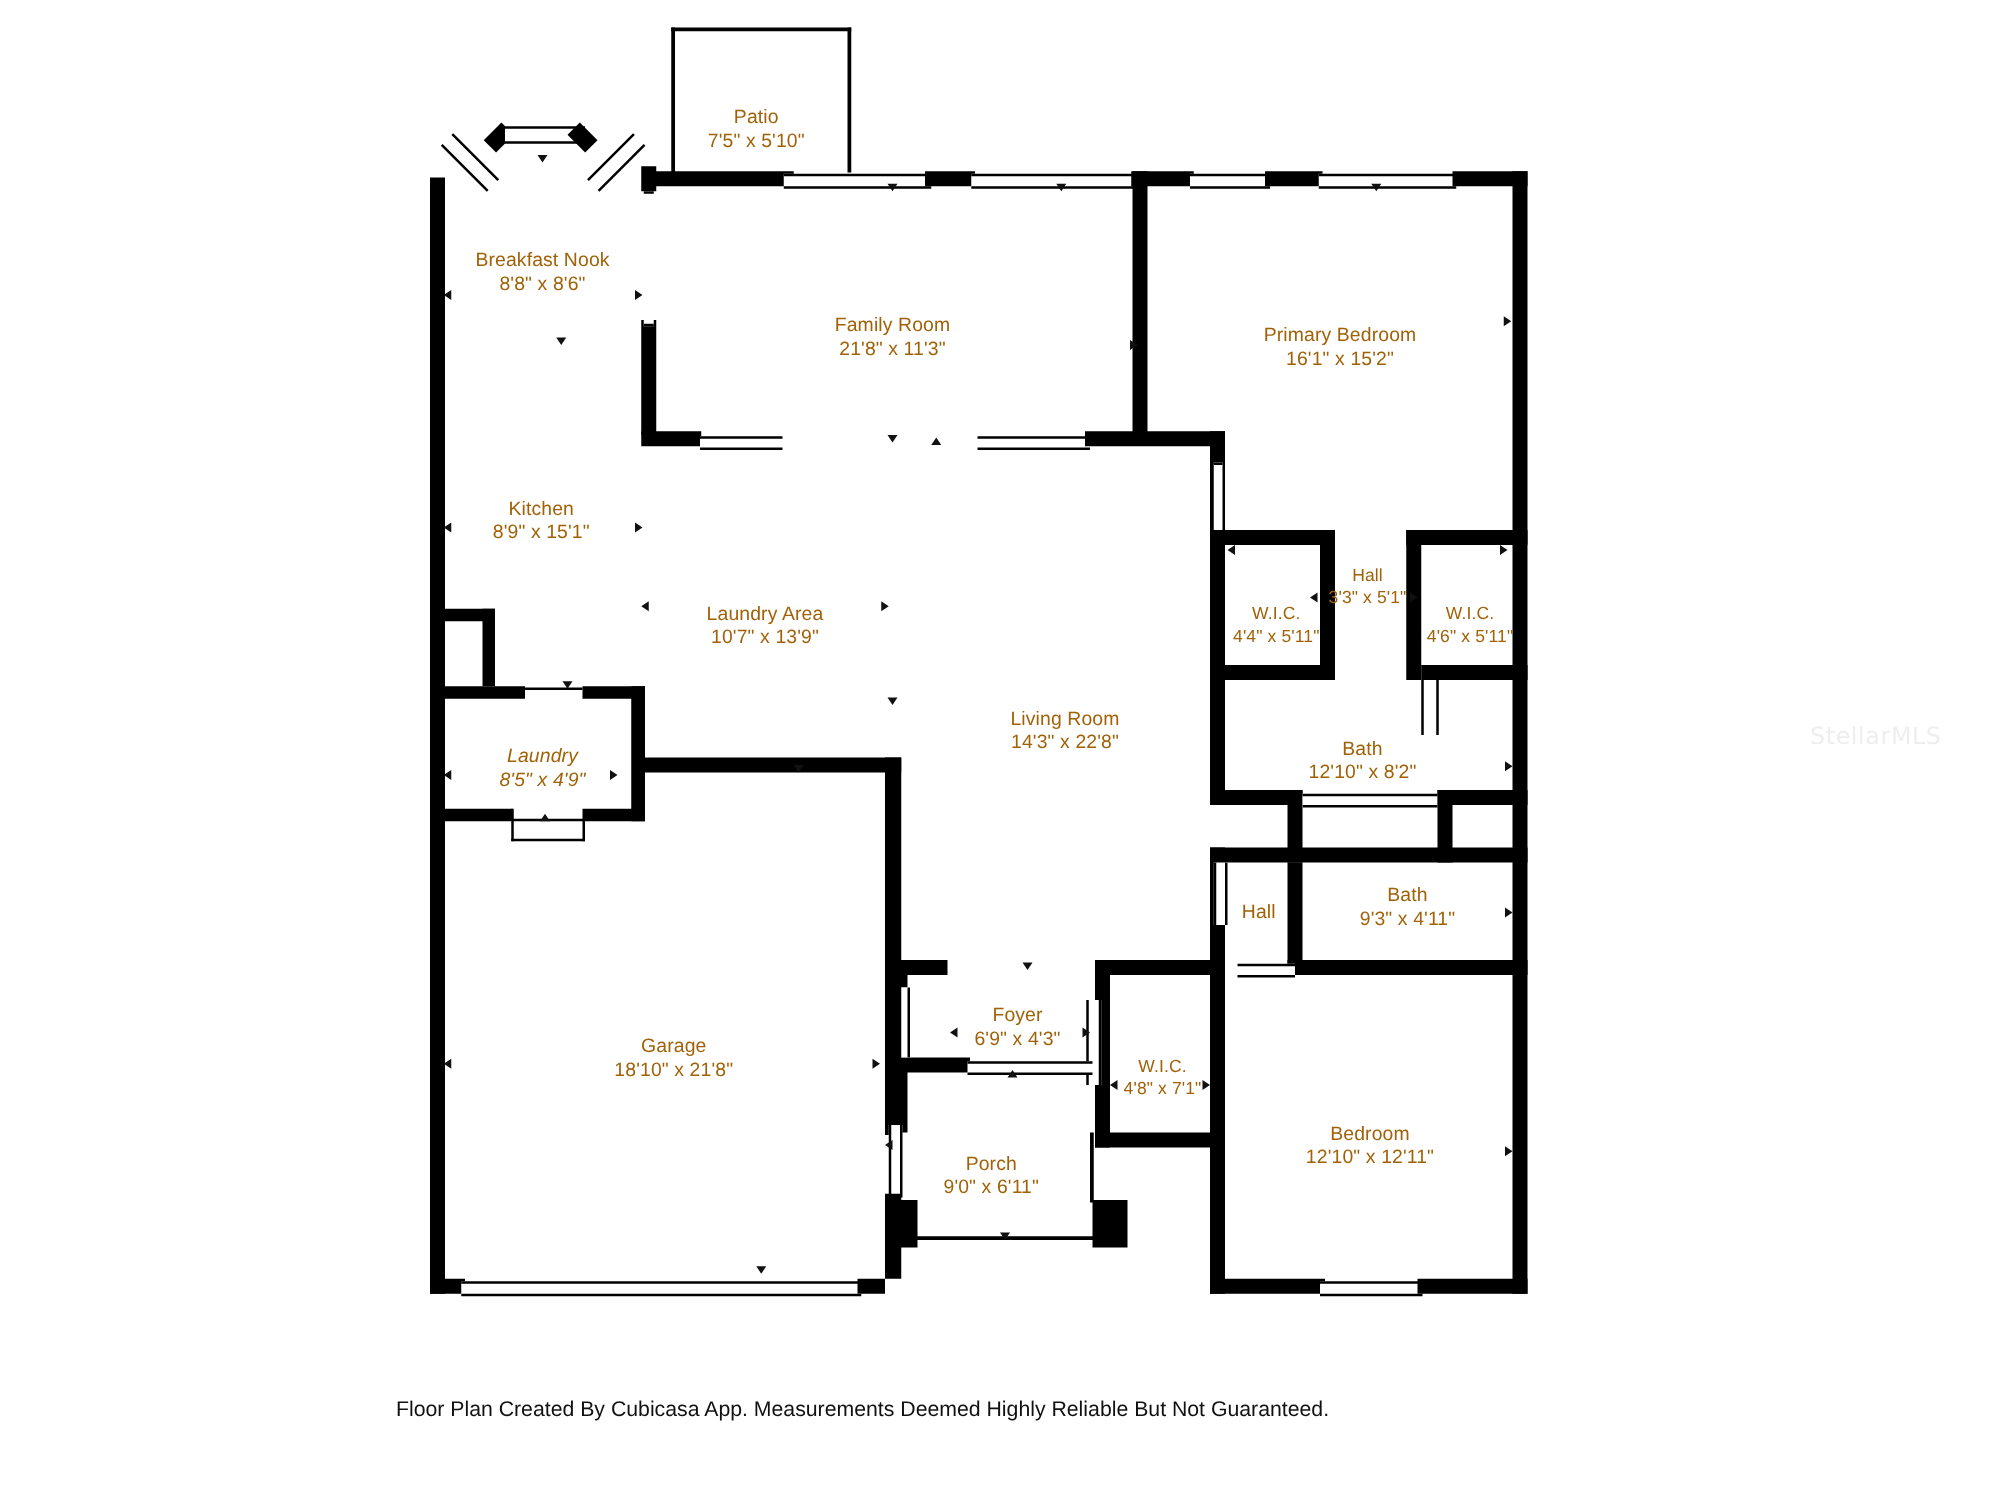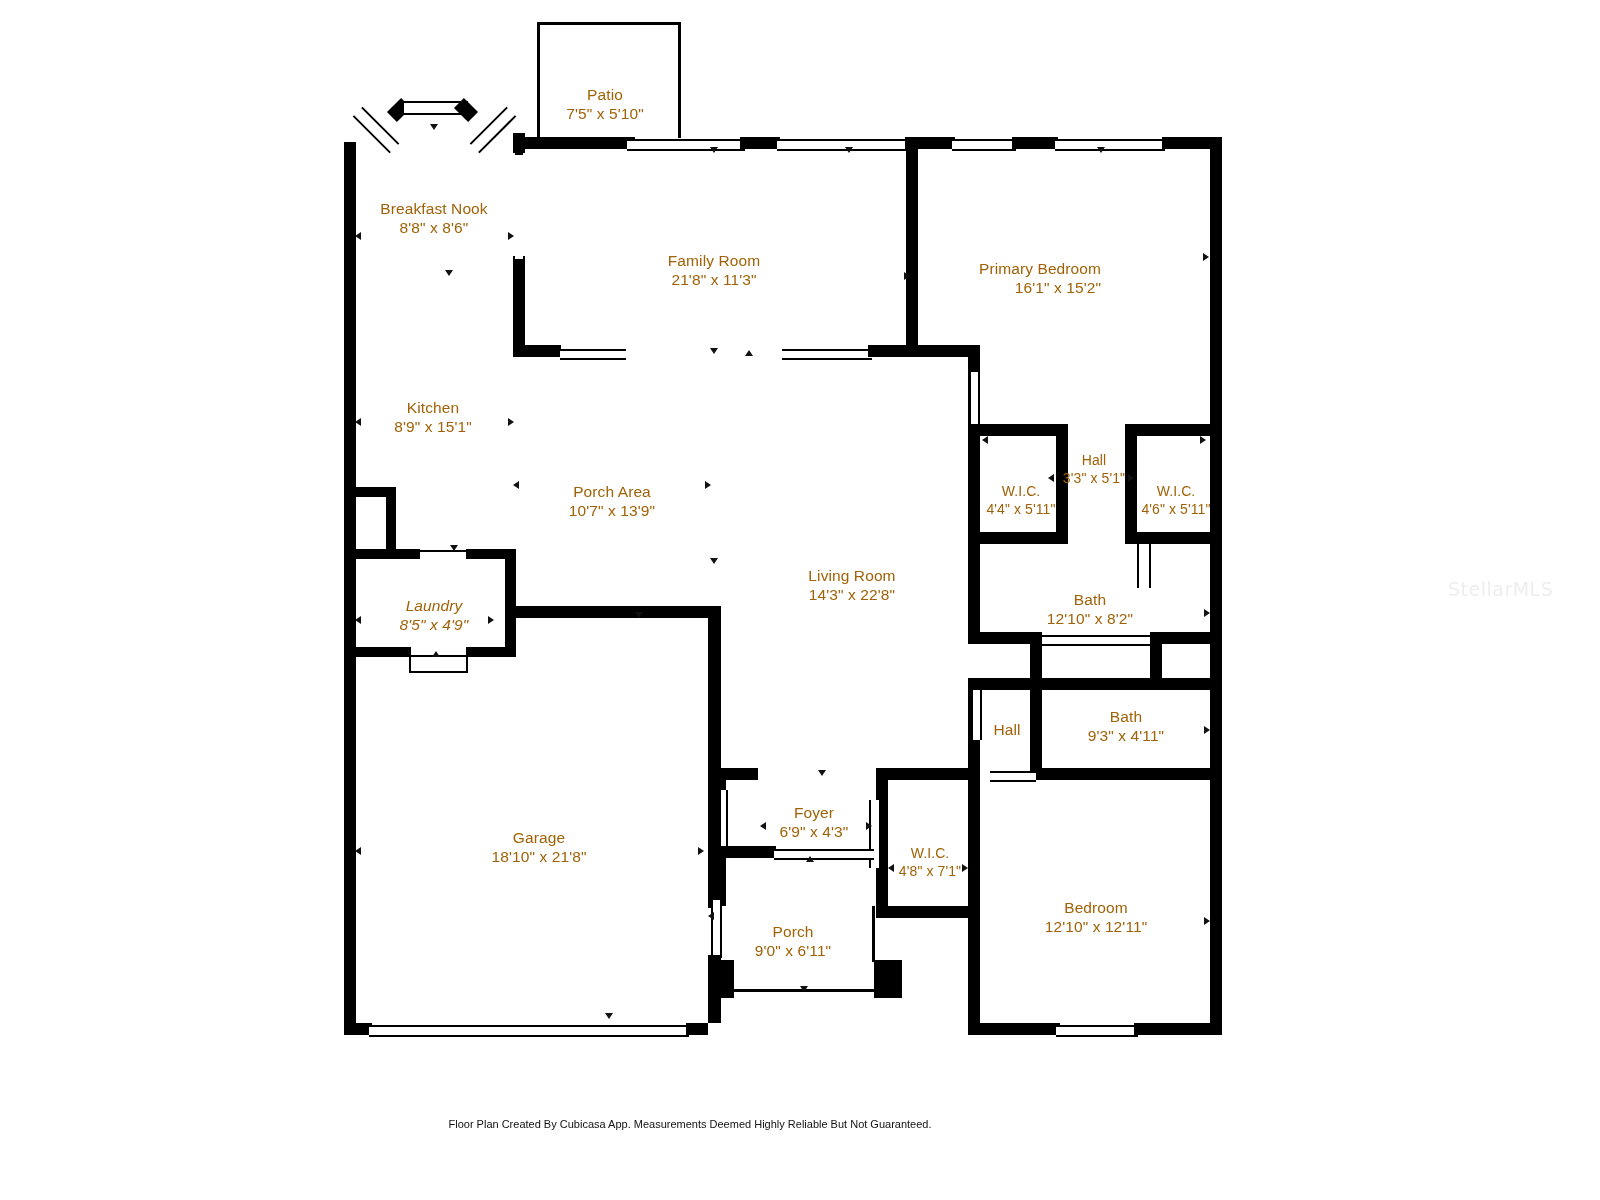--- a/index.html
+++ b/index.html
@@ -64,21 +64,21 @@
   .ar-l { border-width: 4px 6px 4px 0; border-color: transparent #111 transparent transparent; }
   .ar-r { border-width: 4px 0 4px 6px; border-color: transparent transparent transparent #111; }
   .ar-u { border-width: 0 4px 6px 4px; border-color: transparent transparent #111 transparent; }
   .ar-d { border-width: 6px 4px 0 4px; border-color: #111 transparent transparent transparent; }
   #footer {
     position: absolute;
     left: 0;
     top: 1118px;
     width: 1380px;
     text-align: center;
-    font-size: 11px;
+    font-size: 17px;
     color: #111111;
   }
   #watermark {
     position: absolute;
     left: 1448px;
     top: 578px;
     font-size: 19px;
     color: #eeeeee;
     letter-spacing: 0.5px;
     font-family: "DejaVu Sans", sans-serif;
@@ -245,21 +245,21 @@
   <div class="label" style="left:434px; top:218px;">
     <span class="nm">Breakfast Nook</span>
     <span class="dim">8'8" x 8'6"</span>
   </div>
 
   <div class="label" style="left:714px; top:270px;">
     <span class="nm">Family Room</span>
     <span class="dim">21'8" x 11'3"</span>
   </div>
 
-  <div class="label" style="left:1040px; top:278px;text-align:right;">
+  <div class="label" style="left:1072px; top:278px;">
     <span class="nm">Primary Bedroom</span>
     <span class="dim">16'1" x 15'2"</span>
   </div>
 
   <div class="label" style="left:433px; top:417px;">
     <span class="nm">Kitchen</span>
     <span class="dim">8'9" x 15'1"</span>
   </div>
 
   <div class="label small" style="left:1094px; top:469px;">
@@ -271,21 +271,21 @@
     <span class="nm">W.I.C.</span>
     <span class="dim">4'4" x 5'11"</span>
   </div>
 
   <div class="label small" style="left:1176px; top:500px;">
     <span class="nm">W.I.C.</span>
     <span class="dim">4'6" x 5'11"</span>
   </div>
 
   <div class="label" style="left:612px; top:501px;">
-    <span class="nm">Porch Area</span>
+    <span class="nm">Laundry Area</span>
     <span class="dim">10'7" x 13'9"</span>
   </div>
 
   <div class="label" style="left:840px; top:585px;margin-left:12px;">
     <span class="nm">Living Room</span>
     <span class="dim">14'3" x 22'8"</span>
   </div>
 
   <div class="label" style="left:1090px; top:609px;">
     <span class="nm">Bath</span>

